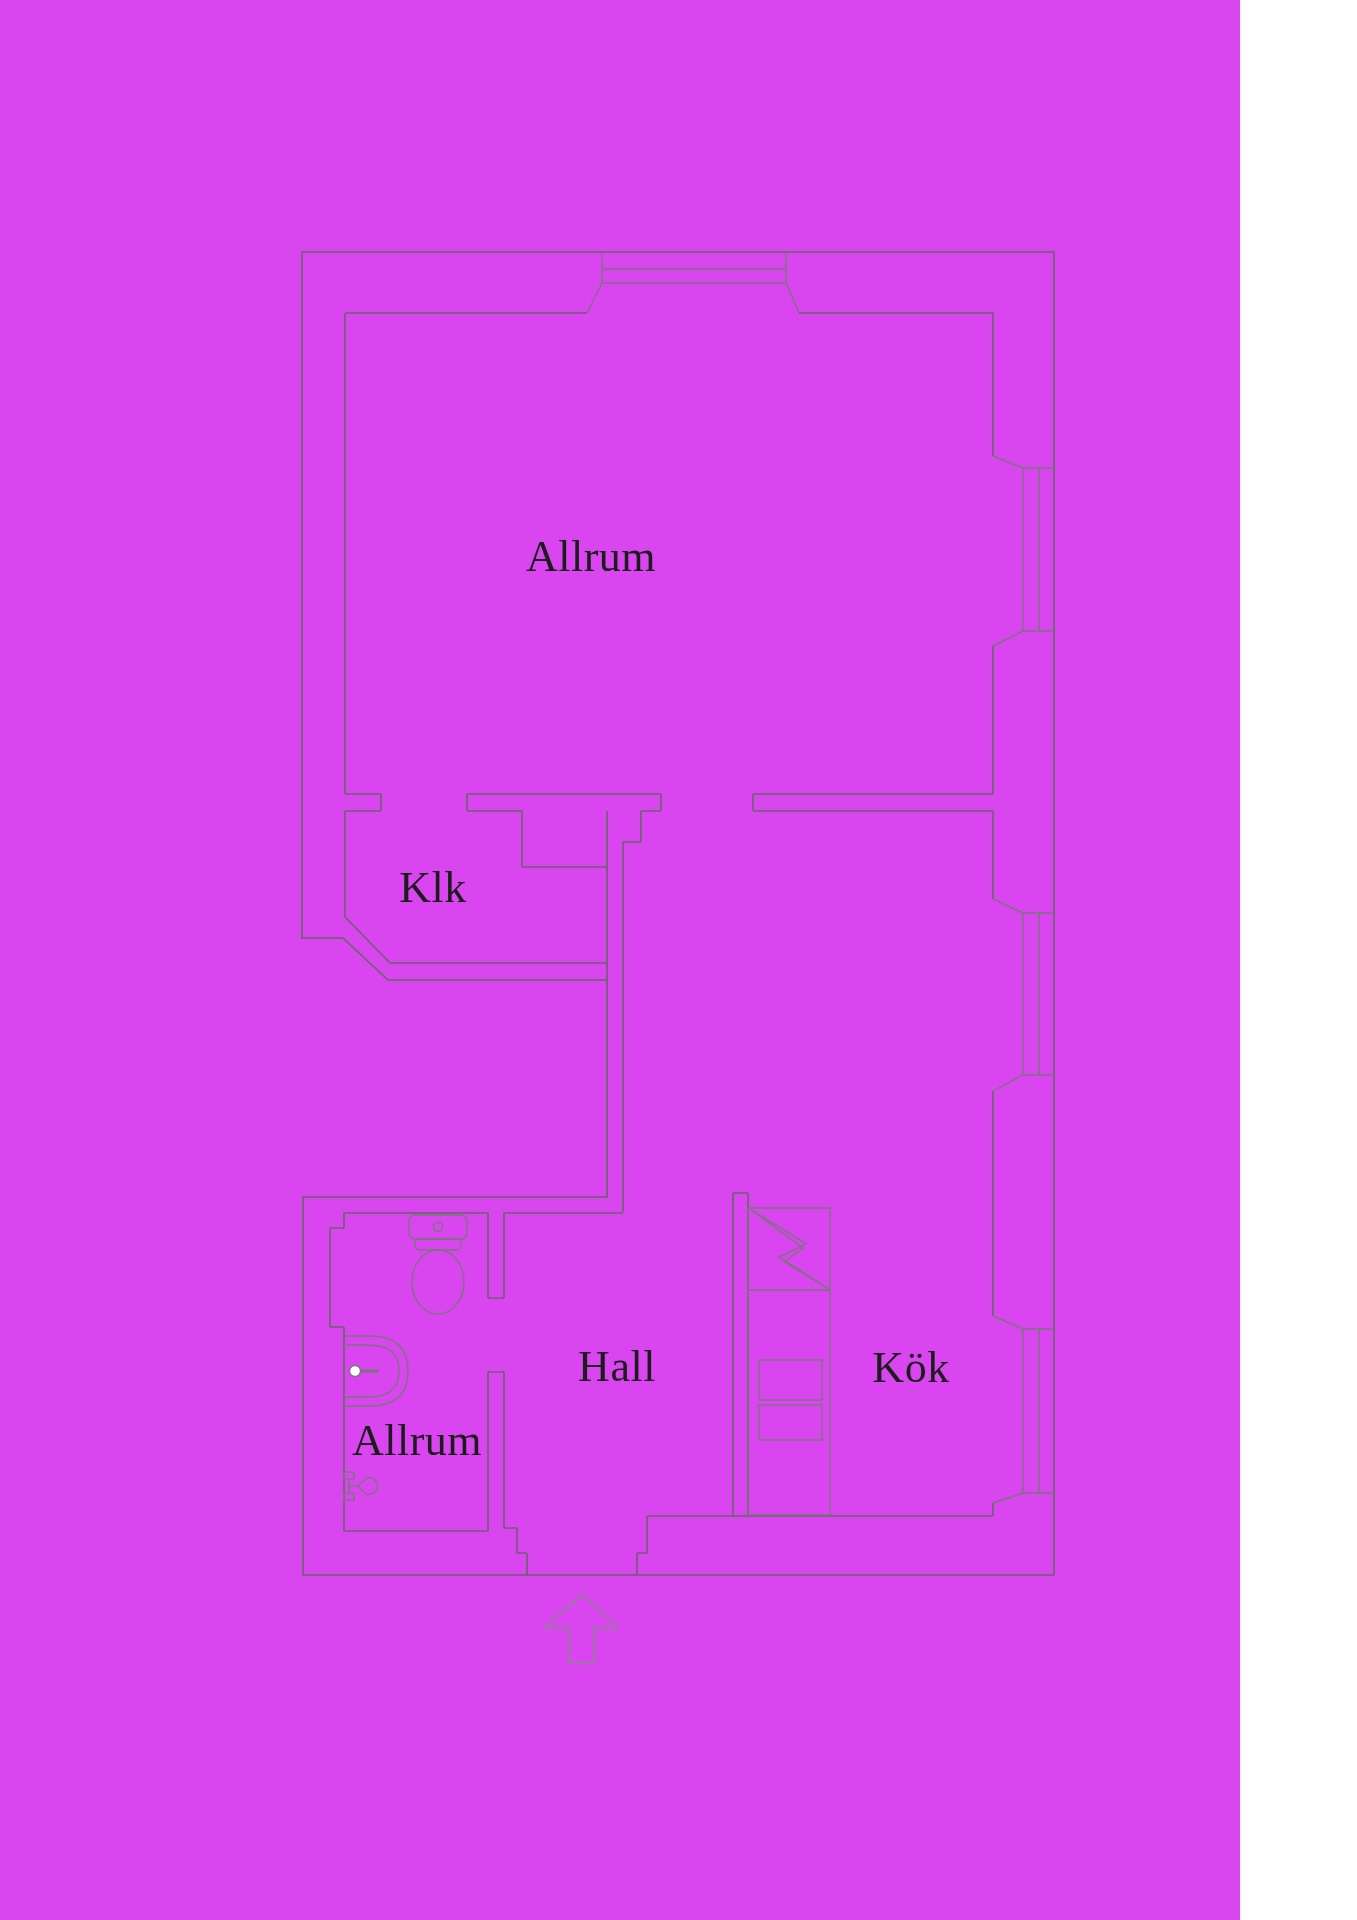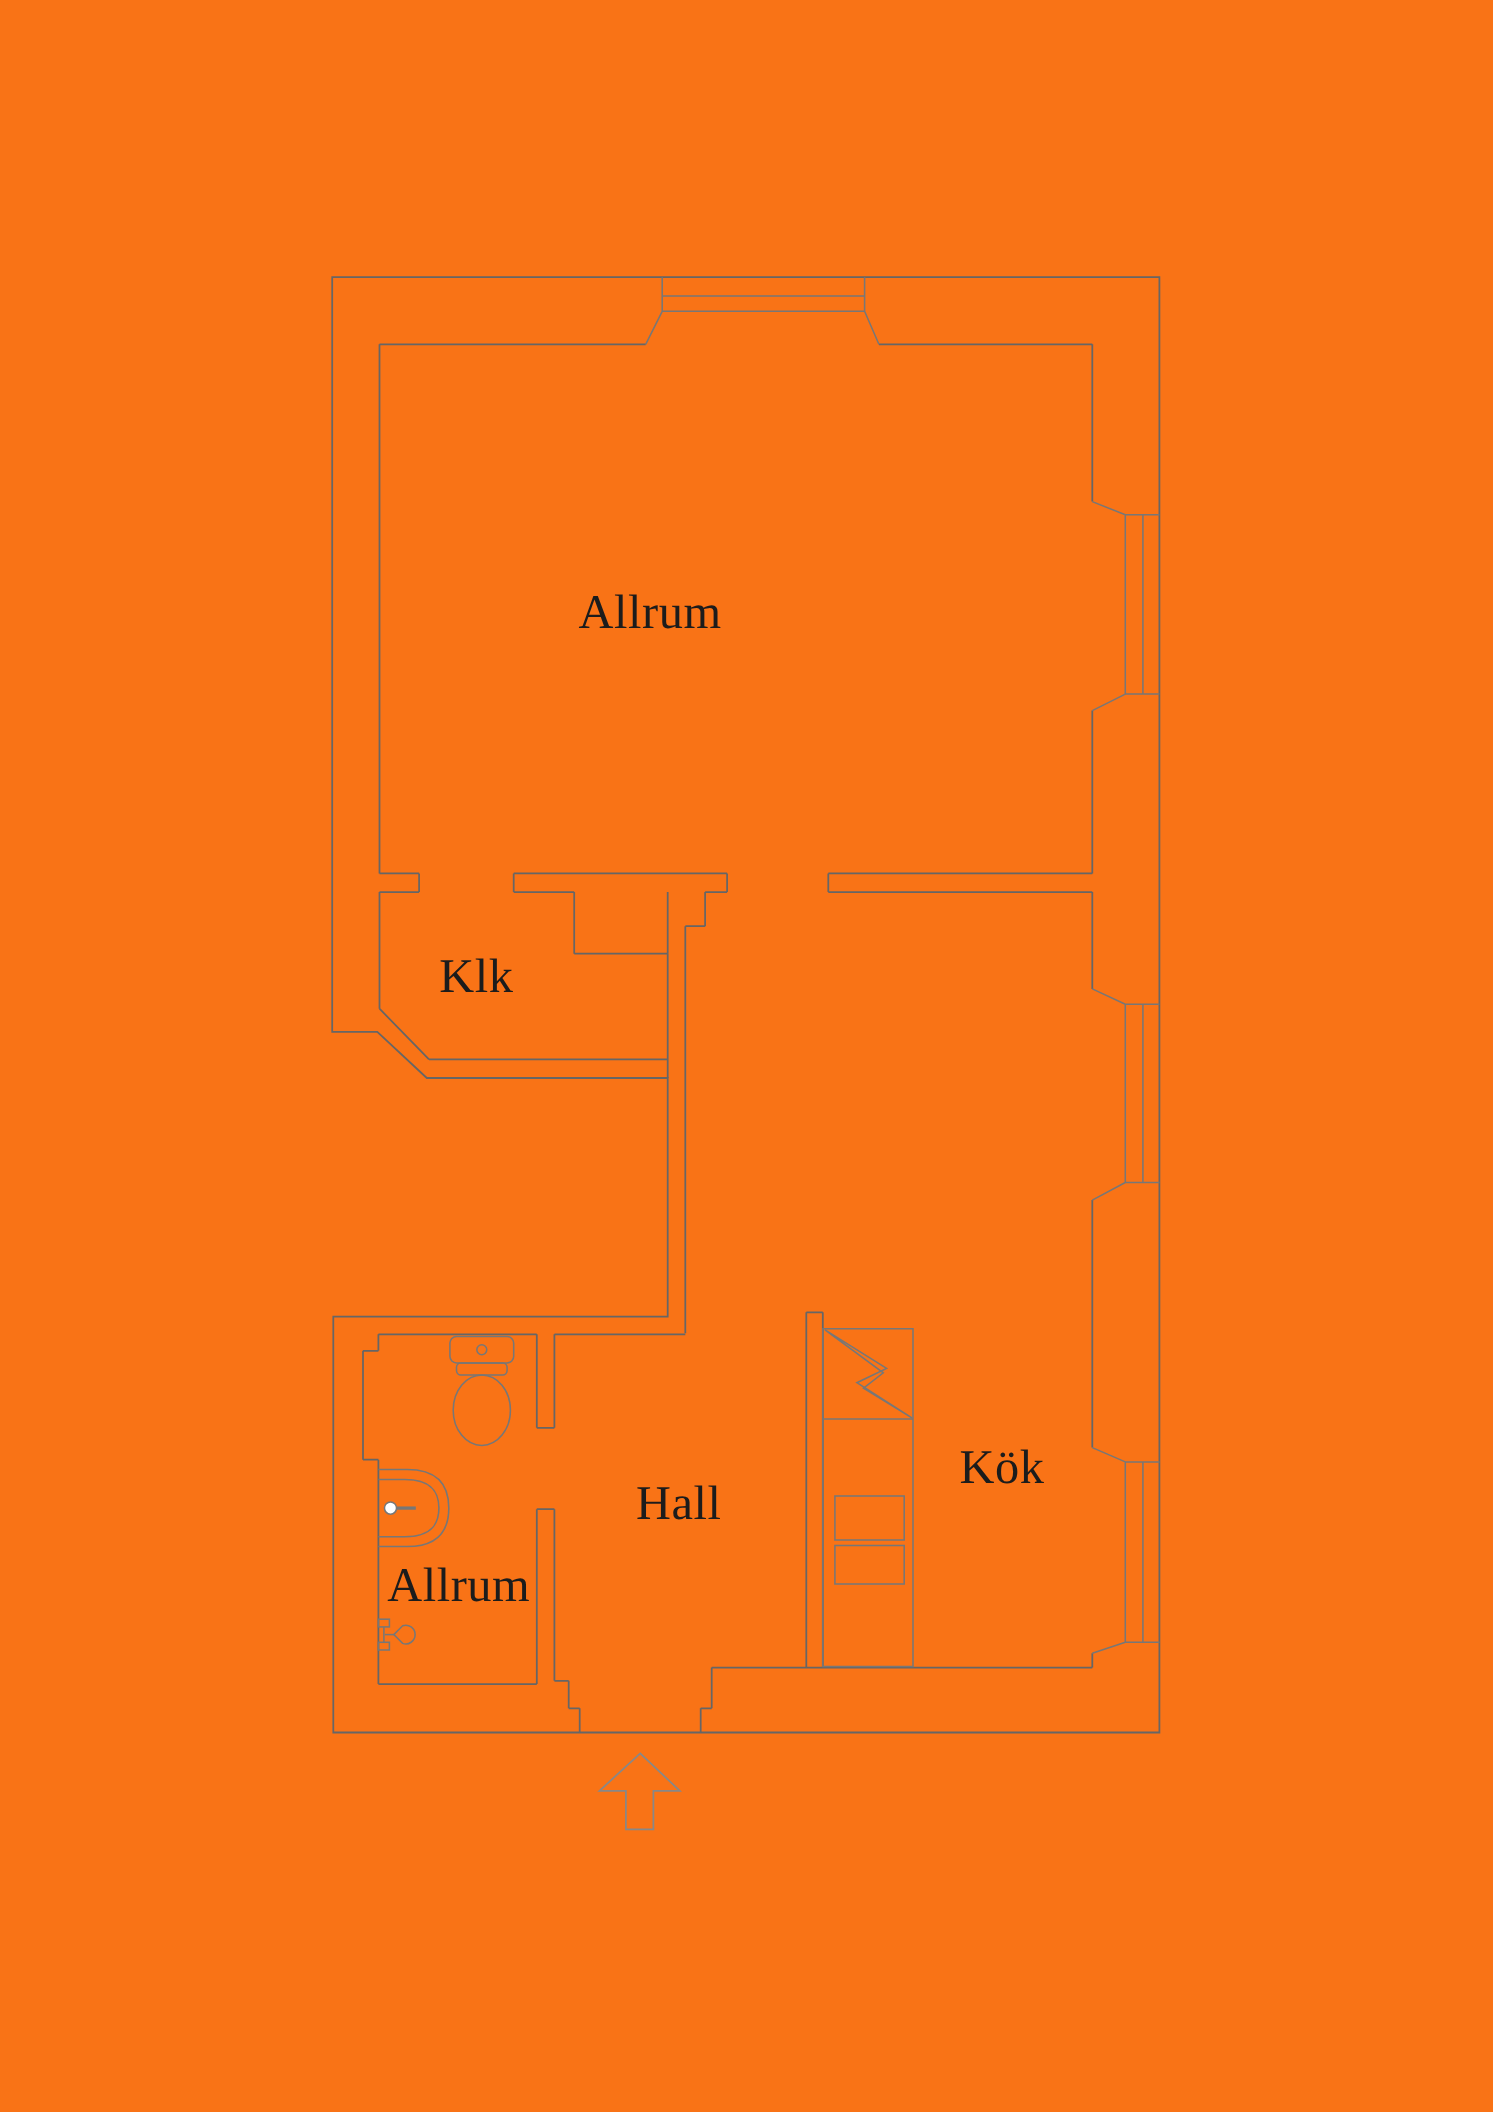--- a/index.html
+++ b/index.html
@@ -1,16 +1,16 @@
 <!DOCTYPE html>
 <html><head>
 <meta charset="utf-8">
 <style>
   html,body{margin:0;padding:0;background:#ffffff;}
-  .page{position:relative;width:1357px;height:1920px;background:#f97316;overflow:hidden;
+  .page{position:relative;width:1240px;height:1920px;background:#d946ef;overflow:hidden;
         font-family:"Liberation Serif","DejaVu Serif",serif;}
   .plan-svg{position:absolute;left:0;top:0;width:1357px;height:1920px;}
   .room-label{position:absolute;transform:translate(-50%,-50%);color:#1c1c1c;
         font-size:44px;line-height:1;white-space:nowrap;letter-spacing:0.5px;}
 </style>
 </head>
 <body>
 
 <div class="page">
 
@@ -104,16 +104,16 @@
     </g>
 
     <g fill="none" stroke="#888888" stroke-width="1.6" stroke-linejoin="miter">
       <path d="M582,1594 L618,1628 H594 V1663 H569 V1628 H545 Z"></path>
     </g>
   </svg>
 
   <div class="room-label" style="left:591px;top:557px;">Allrum</div>
   <div class="room-label" style="left:433px;top:888px;font-family:Liberation Serif, serif;">Klk</div>
   <div class="room-label" style="left:617px;top:1367px;">Hall</div>
-  <div class="room-label" style="left:911px;top:1334px;">Kök</div>
+  <div class="room-label" style="left:911px;top:1368px;">Kök</div>
   <div class="room-label" style="left:417px;top:1441px;">Allrum</div>
 
 </div>
 
 </body></html>

